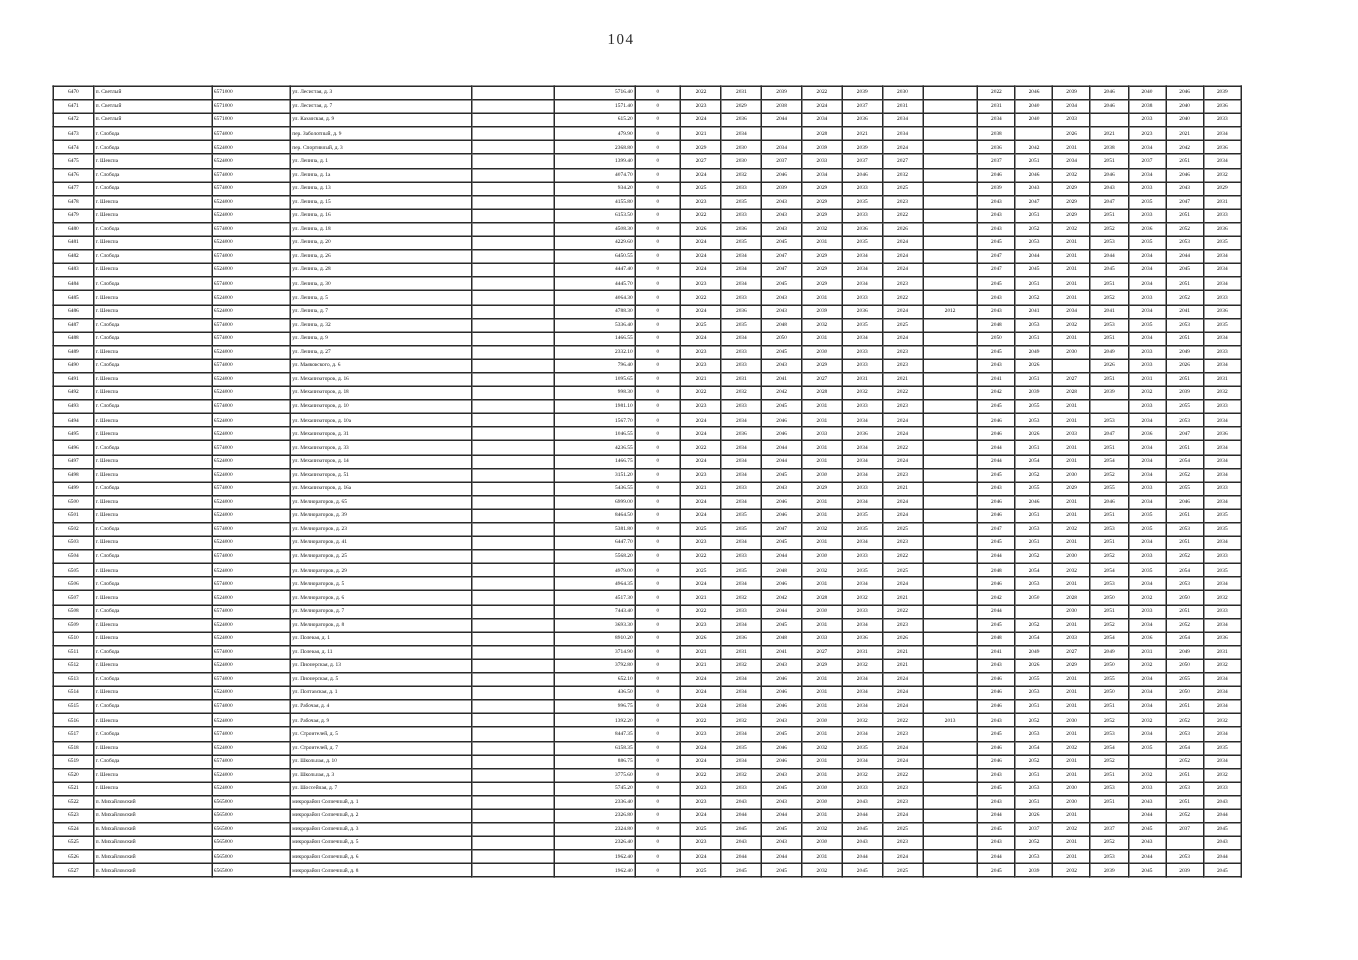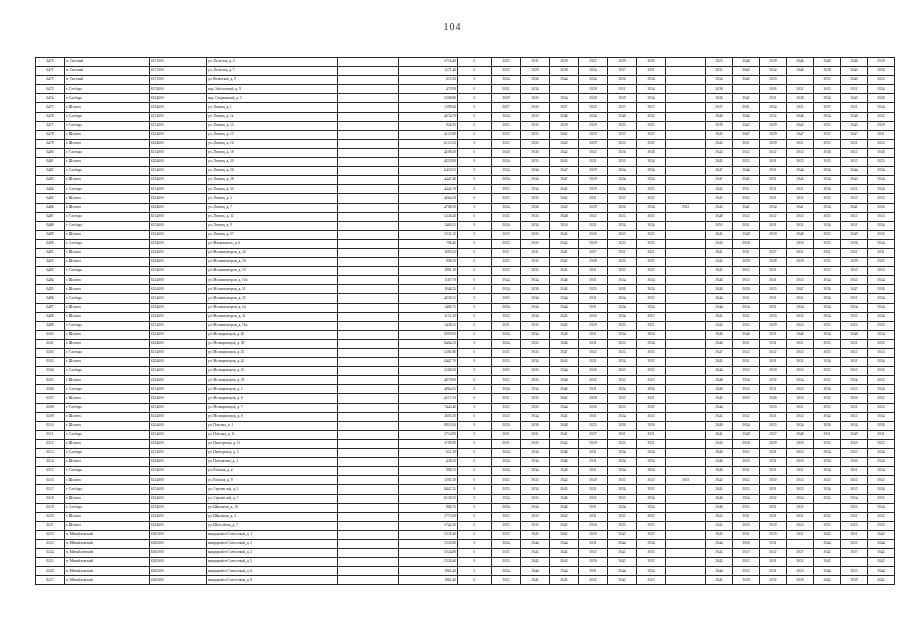--- a/index.html
+++ b/index.html
@@ -5,21 +5,21 @@
   html, body {
     margin: 0; padding: 0;
     width: 905px; height: 640px;
     background: #ffffff;
     font-family: "Liberation Serif", "DejaVu Serif", serif;
     color: #1c1c1c;
     overflow: hidden;
   }
   .page {
     position: relative;
-    width: 905px; height: 640px;
+    width: 828px; height: 640px;
     background: #fff;
   }
   .page-number {
     position: absolute;
     top: 21px; left: 0; right: 0;
     text-align: center;
     font-size: 10px;
     color: #2b2b2b;
     letter-spacing: 1px;
   }

